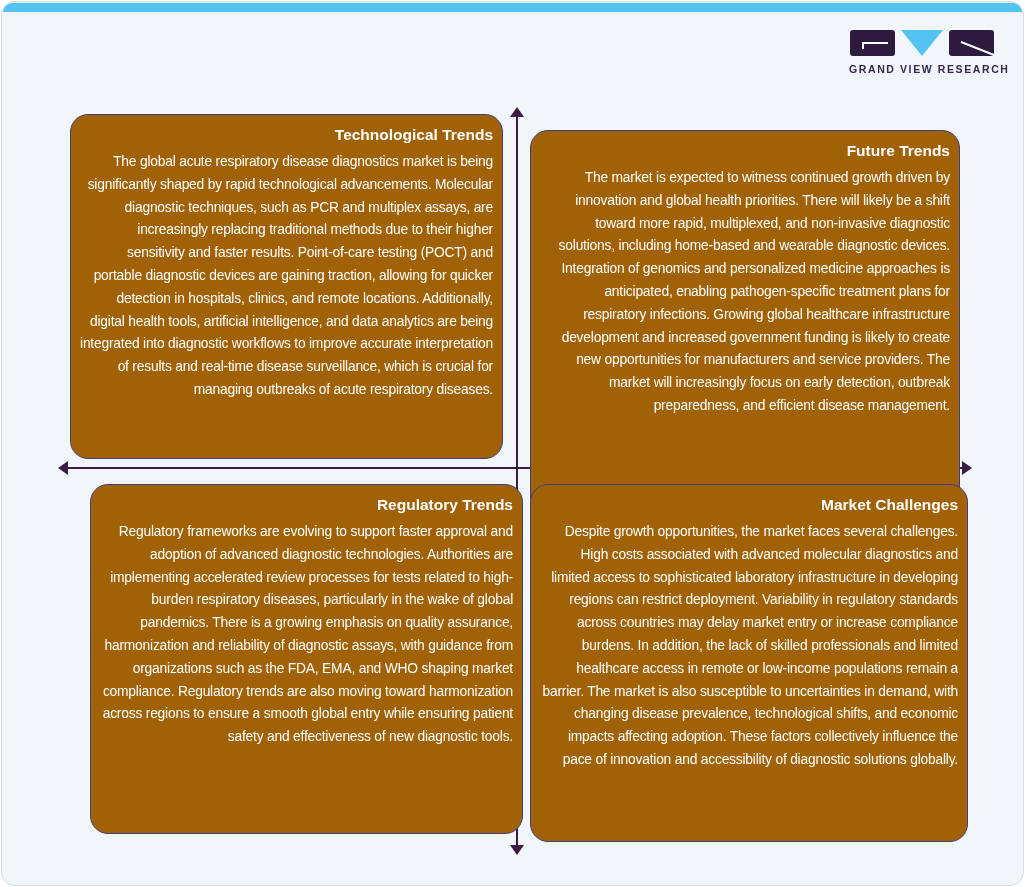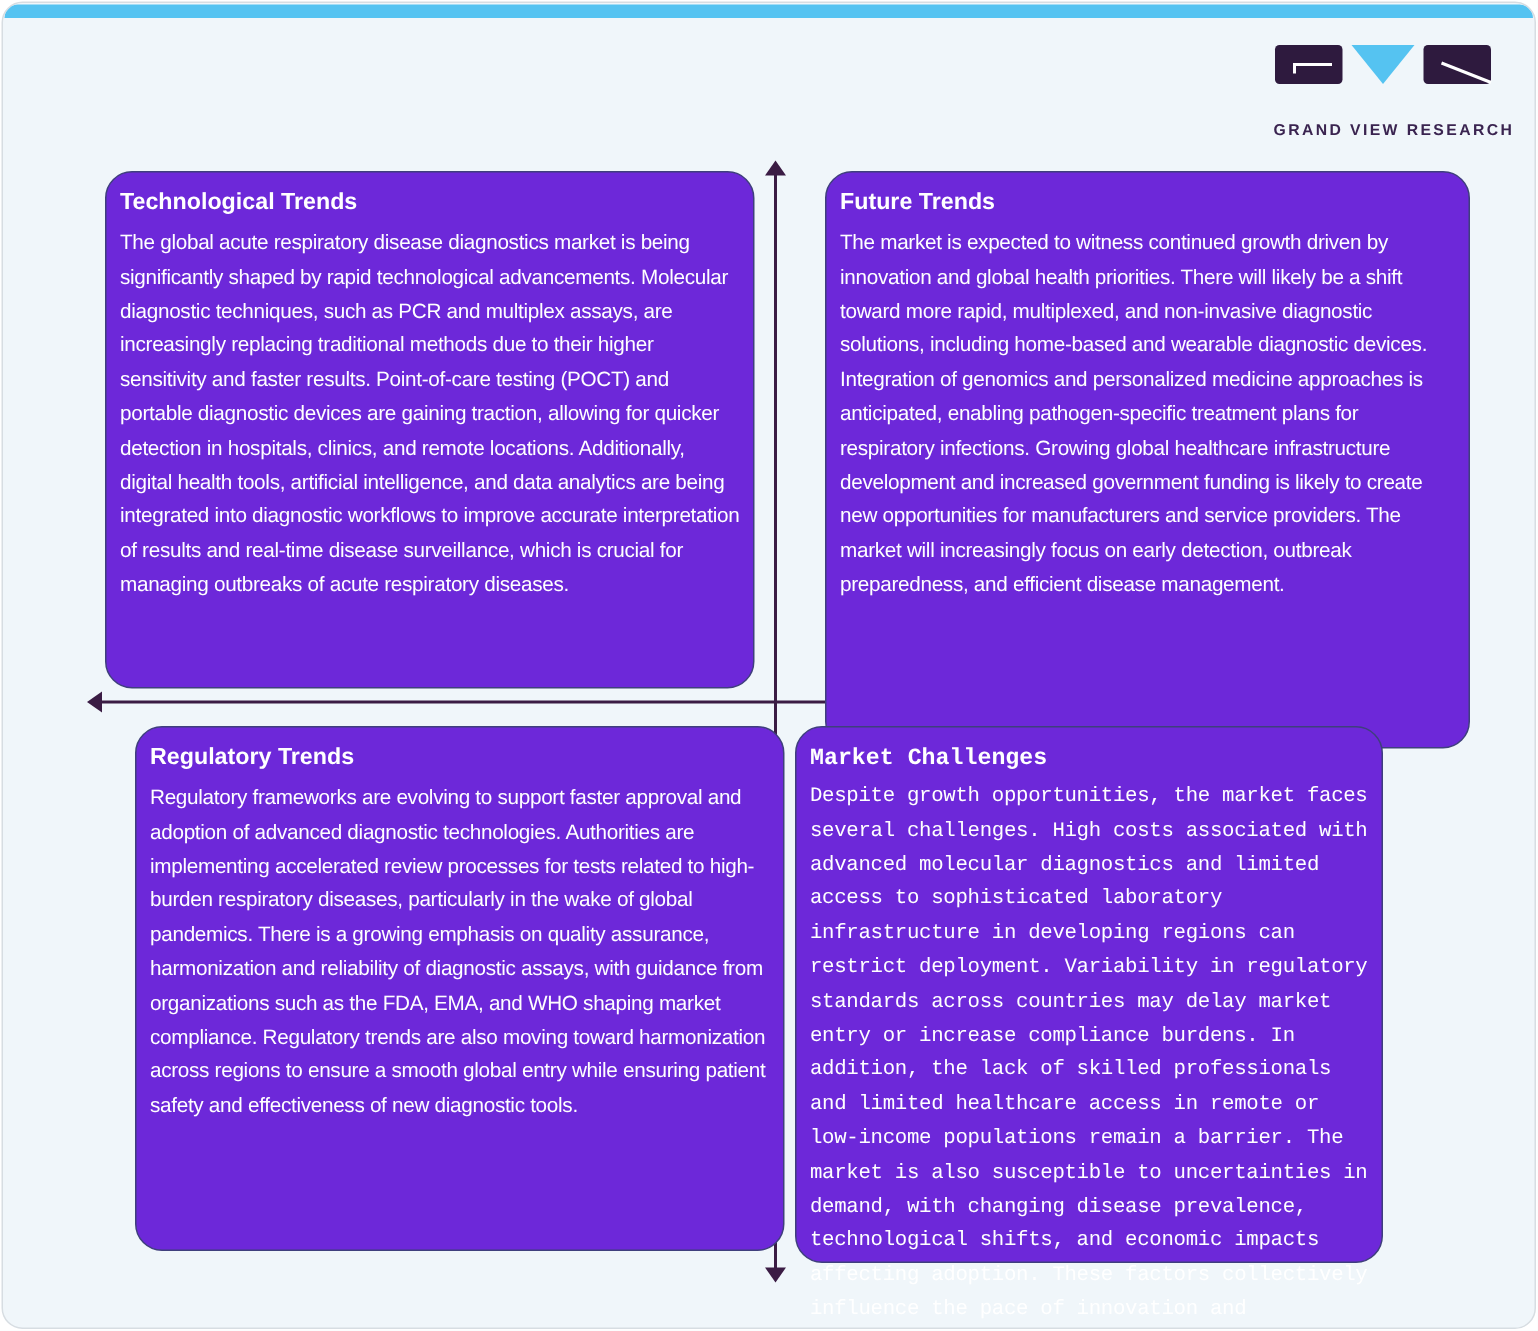--- a/index.html
+++ b/index.html
@@ -21,40 +21,40 @@
     height: 9px; background: #55c3f1;
     border-radius: 12px 12px 0 0;
   }
   
   .logo-block {
     position: absolute; top: 26px; right: 26px;
     width: 148px; text-align: center;
   }
   .logo-mark { display: block; width: 148px; height: 30px; }
   .wordmark {
-    margin-top: 23px;
+    margin-top: 5px;
     font-size: 10.5px; font-weight: bold;
     letter-spacing: 1.6px;
     color: #3a2450;
     white-space: nowrap;
   }
   
   .quadrant {
     position: absolute;
-    background: #6d28d9;
+    background: #a16207;
     border: 1px solid #3f3f7d;
     border-radius: 18px;
     color: #ffffff;
-    text-align: left;
+    text-align: right;
     padding: 11px 9px 8px 9px;
   }
   .q-tl { left: 68px;  top: 112px; width: 433px; height: 345px; }
-  .q-tr { left: 528px; top: 112px; width: 430px; height: 385px; margin-left: 20px; }
+  .q-tr { left: 528px; top: 128px; width: 430px; height: 385px; }
   .q-bl { left: 68px;  top: 482px; width: 433px; height: 350px; margin-left: 20px; }
-  .q-br { left: 528px; top: 482px; width: 392px; height: 358px; font-family: Liberation Mono, monospace; }
+  .q-br { left: 528px; top: 482px; width: 438px; height: 358px; }
   .quadrant h3 {
     font-size: 15.5px; font-weight: bold;
     margin-bottom: 7px; letter-spacing: 0;
   }
   .quadrant p {
     font-size: 13.8px; line-height: 22.8px;
     letter-spacing: -0.2px;
   }
   
   .axis-v-line {

